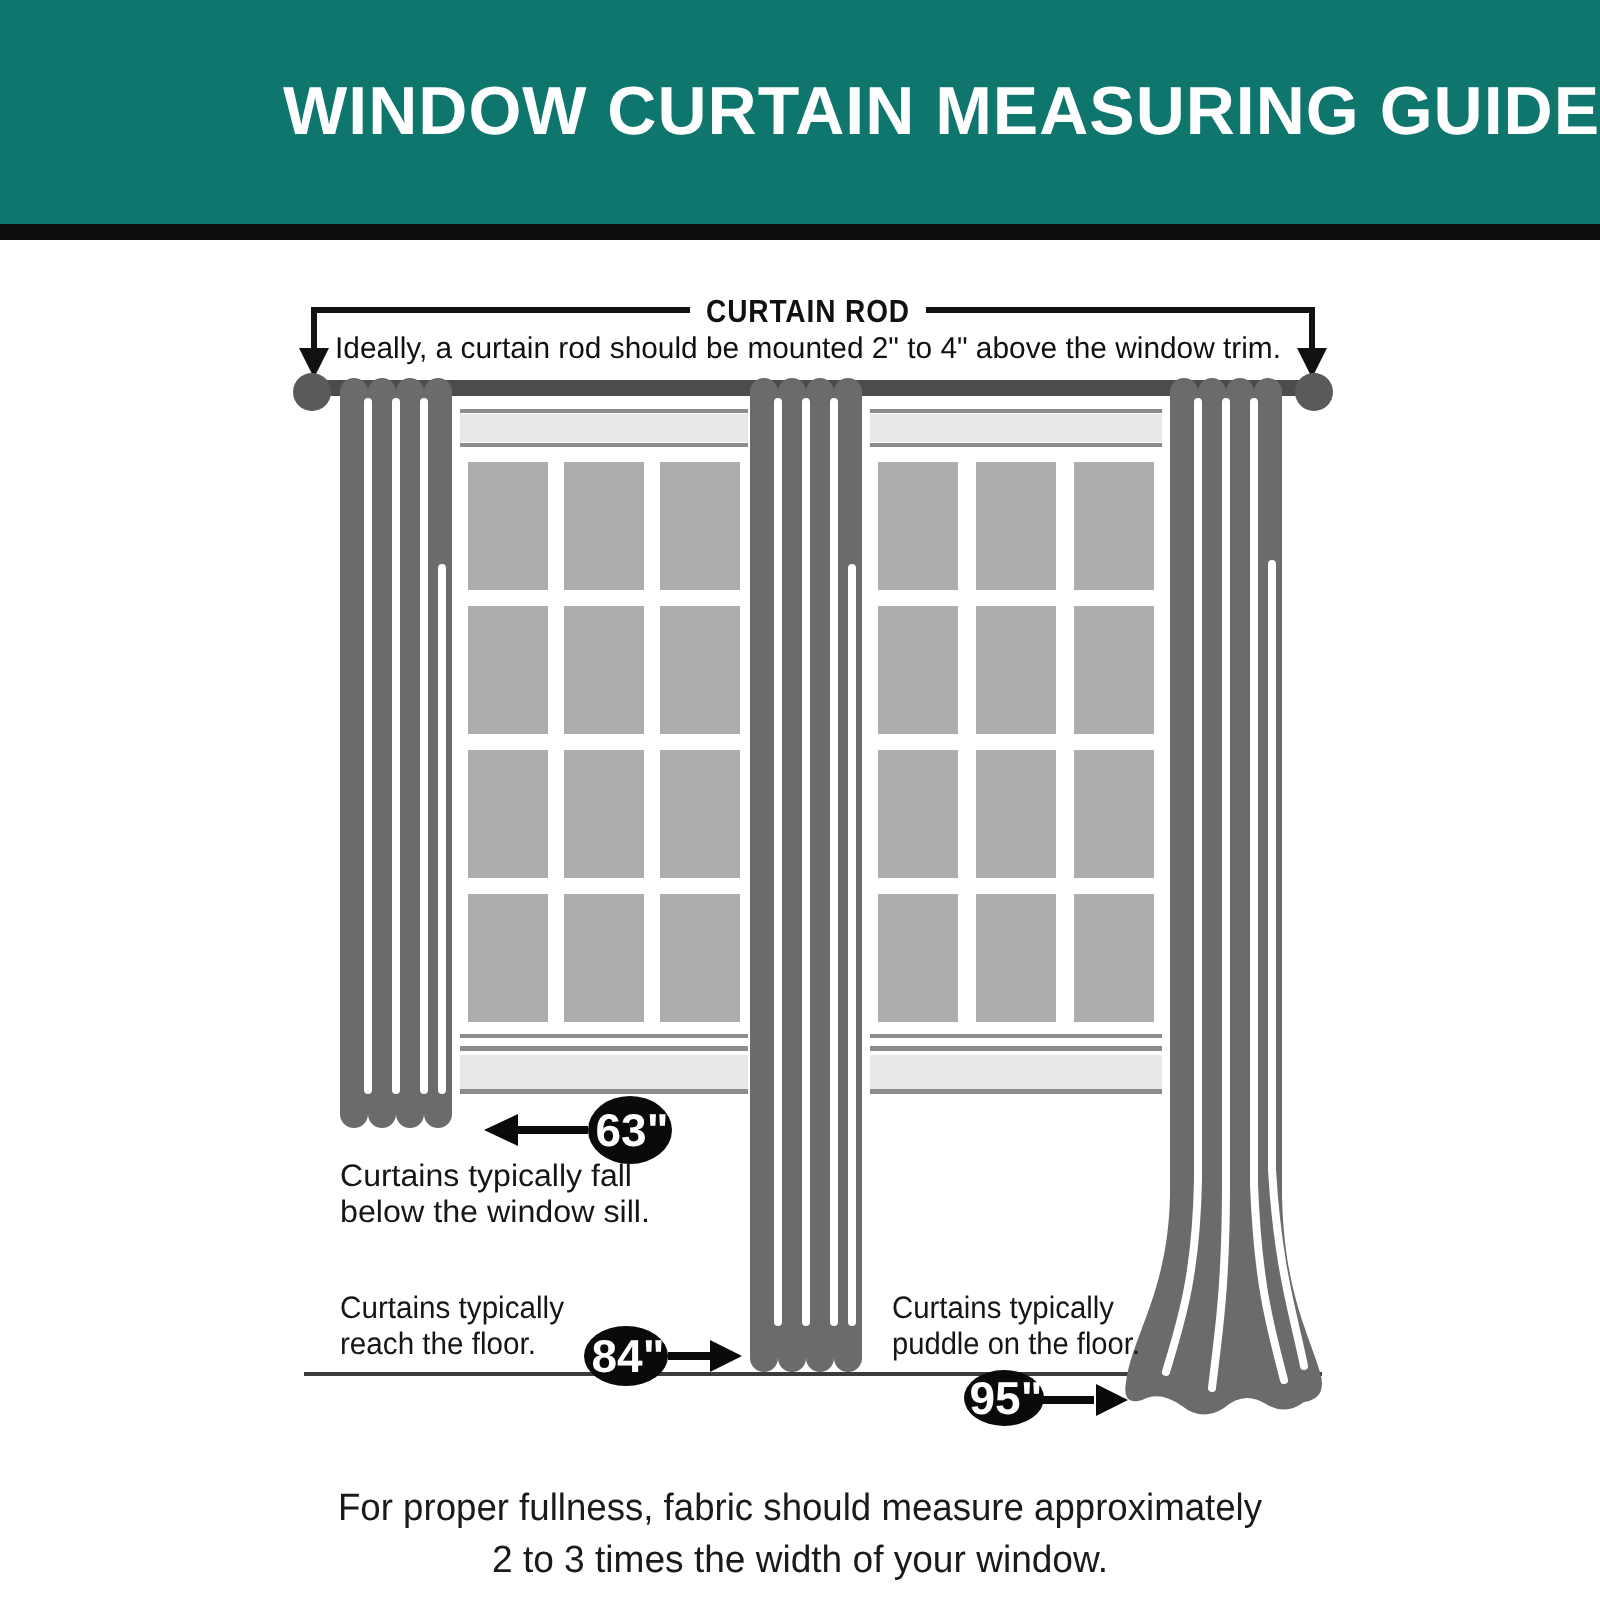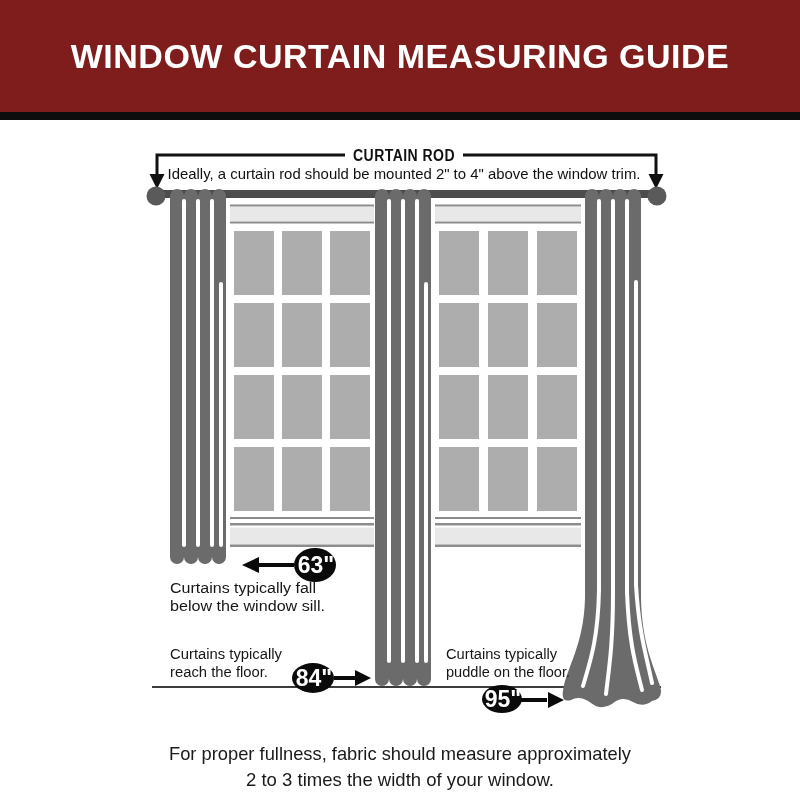--- a/index.html
+++ b/index.html
@@ -1,18 +1,18 @@
 <!DOCTYPE html>
 <html><head>
 <meta charset="utf-8">
 <style>
   html,body{margin:0;padding:0;background:#ffffff;}
   body{width:800px;height:800px;overflow:hidden;font-family:"Liberation Sans",sans-serif;}
   .page{width:800px;height:800px;background:#ffffff;position:relative;}
-  .header{width:800px;height:112px;background:#7f1d1d;display:flex;align-items:center;justify-content:center;}
+  .header{width:800px;height:112px;background:#0f766e;display:flex;align-items:center;justify-content:flex-end;}
   .header h1{margin:0;color:#ffffff;font-size:34px;font-weight:bold;letter-spacing:.5px;white-space:nowrap;}
   .header-rule{width:800px;height:8px;background:#0d0d0d;}
   svg{display:block;}
   .lbl{fill:#161616;font-size:15.5px;}
   .rodlbl{fill:#111111;font-size:16px;font-weight:bold;letter-spacing:.5px;}
   .sub{fill:#111111;font-size:15px;}
   .badge-txt{fill:#ffffff;font-size:23px;font-weight:bold;}
   .foot{fill:#1a1a1a;font-size:19px;}
   .stripe{fill:#ffffff;}
   .pane{fill:#adadad;}

